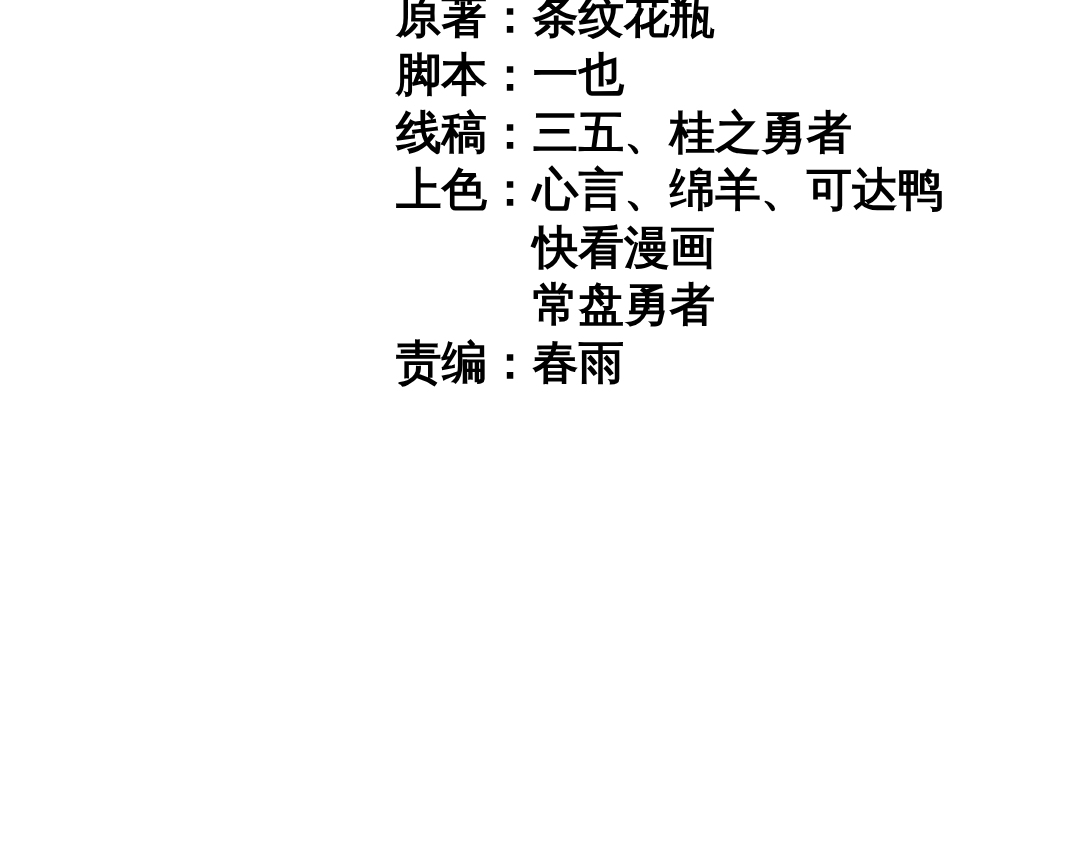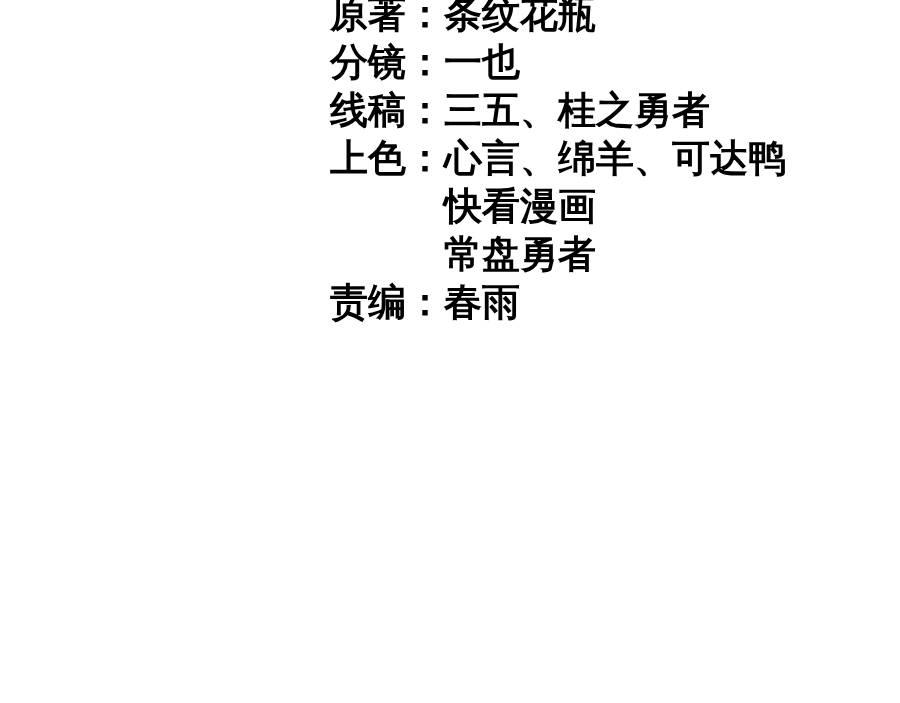--- a/index.html
+++ b/index.html
@@ -39,22 +39,22 @@
 </style>
 </head>
 <body style="background: rgb(255, 255, 255);">
 
 <div class="page">
   <div class="credits" style="color: rgb(0, 0, 0);">
 
     <div class="credit-line"><span class="credit-label">原著：</span><span class="credit-value">条纹花瓶</span></div>
 
 
+    <div class="credit-line"><span class="credit-label">脚本：</span><span class="credit-value">一也</span></div>
 
-    <div class="credit-line"><span class="credit-label">分镜：</span><span class="credit-value">一也</span></div>
 
     <div class="credit-line"><span class="credit-label">线稿：</span><span class="credit-value">三五、桂之勇者</span></div>
 
     <div class="credit-line"><span class="credit-label">上色：</span><span class="credit-value">心言、绵羊、可达鸭</span></div>
 
 
 
     <div class="credit-line cont"><span class="credit-value">快看漫画</span></div>
 
     <div class="credit-line cont"><span class="credit-value">常盘勇者</span></div>

